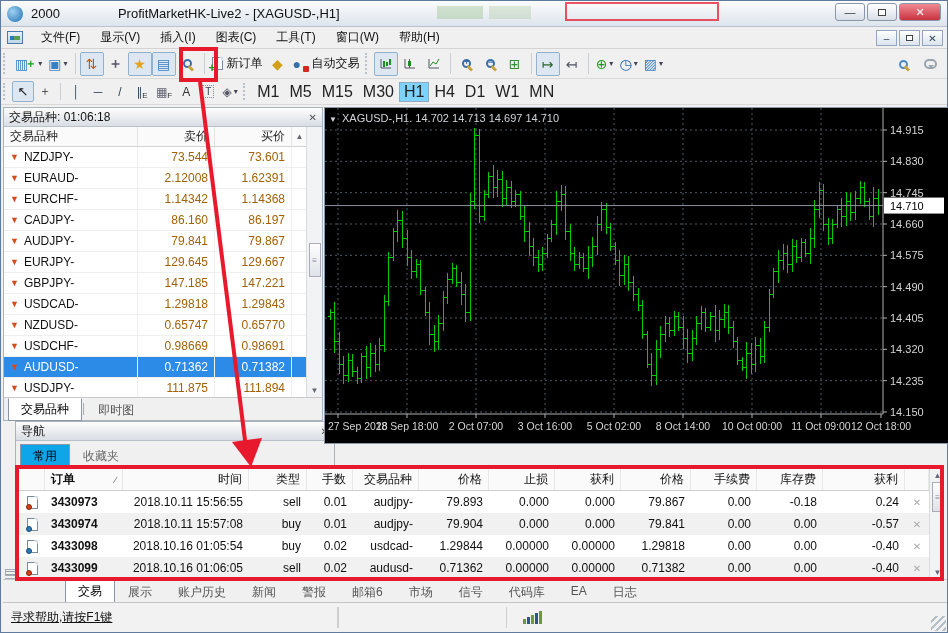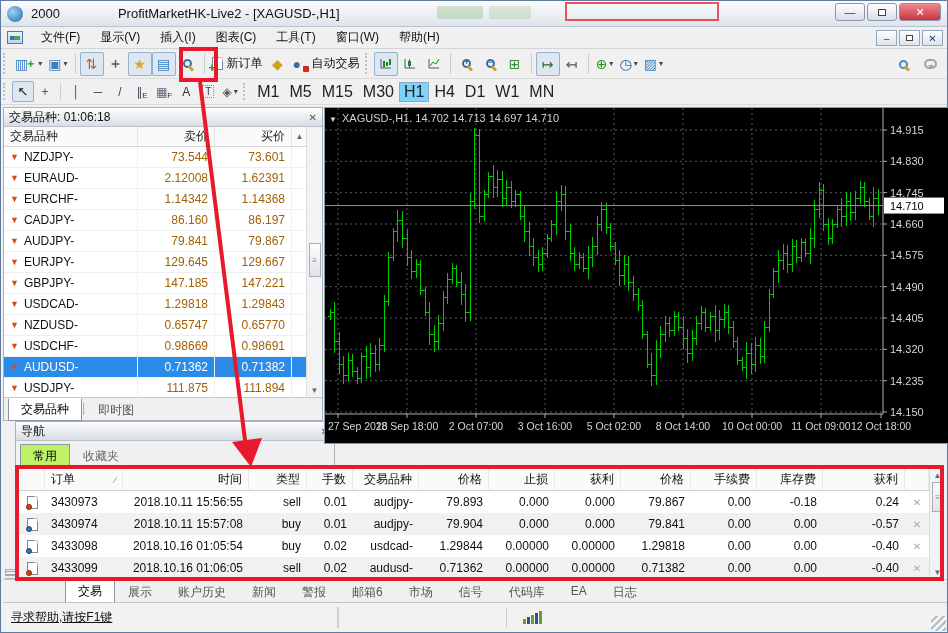--- a/index.html
+++ b/index.html
@@ -70,35 +70,35 @@
   .mwscroll{position:absolute;right:0;top:19px;bottom:23px;width:16px;background:#f2f3f5;border-left:1px solid #dcdcdc;font-size:8px;color:#667;display:flex;flex-direction:column;align-items:center;}
   .mwscroll .thumb{width:12px;height:34px;border:1px solid #aab;background:linear-gradient(#fdfdfd,#dfe3e8);margin-top:116px;display:flex;align-items:center;justify-content:center;color:#889;}
   .mwscroll .down{margin-top:auto;margin-bottom:2px;}
   .btabs{position:absolute;left:0;right:0;bottom:0;height:23px;background:#f0f0f0;border-top:1px solid #c9c9c9;display:flex;align-items:flex-start;padding-left:4px;font-size:12px;}
   .btab{padding:2px 12px;color:#555;border:1px solid transparent;margin-top:1px;}
   .btab.active{background:#fff;border-color:#8a97a6;border-top-color:#fff;color:#000;position:relative;top:-1px;}
   .btab-sep{color:#aaa;margin-top:3px;}
   #nav{left:14px;top:420px;width:320px;height:48px;}
   .navtabs{display:flex;padding:3px 4px 0 4px;font-size:12px;background:#f0f0f0;height:28px;}
   .navtab{padding:3px 12px;color:#666;border:1px solid transparent;}
-  .navtab.active{background:#bef264;border-color:#8a97a6;color:#000;}
+  .navtab.active{background:#0ea5e9;border-color:#8a97a6;color:#000;}
   
   #chart{position:absolute;left:323px;top:106px;width:625px;height:337px;background:#000;border:1px solid #8a97a6;}
   #chart-tabs{position:absolute;left:323px;top:443px;width:625px;height:25px;background:#f0f0f0;border-bottom:1px solid #cfcfcf;display:flex;align-items:flex-end;padding-left:8px;font-size:12px;}
   .ctab{padding:3px 14px;color:#777;border:1px solid transparent;border-bottom:none;}
   .ctab.active{background:#fff;border-color:#8a97a6;color:#000;border-radius:2px 2px 0 0;}
   .ctab-arrows{margin-left:auto;margin-right:8px;color:#889;font-size:9px;display:flex;gap:8px;padding-bottom:5px;}
   
   #term-strip{position:absolute;left:2px;top:468px;width:16px;height:133px;background:#eef0f2;border-right:1px solid #d8d8d8;}
   #term-strip .glyphs{position:absolute;bottom:6px;left:2px;width:11px;}
   #term-strip .glyphs div{height:7px;margin-bottom:2px;background:repeating-linear-gradient(0deg,#98a2ae 0 1px,transparent 1px 3px);border:1px solid #aab;}
   #terminal{position:absolute;left:18px;top:468px;width:910px;height:110px;background:#fff;font-size:12px;}
   .trow{display:grid;grid-template-columns:26px 78px 126px 58px 46px 66px 70px 66px 66px 70px 66px 66px 82px 24px;height:22px;}
   .trow>div{display:flex;align-items:center;padding:0 6px;justify-content:flex-end;color:#111;overflow:hidden;white-space:nowrap;}
-  .trow .l{justify-content:space-between;}
+  .trow .l{justify-content:space-between;font-weight:bold;}
   .trow .c{justify-content:center;}
   .trow.thead{border-bottom:1px solid #cfcfcf;background:#fafafa;height:22px;color:#222;}
   .trow.thead>div{border-right:1px solid #e8e8e8;}
   .trow.odd{background:#f1f1f1;}
   .trow .closex{color:#a9a9a9;font-weight:bold;font-size:10px;}
   .sortind{font-size:9px;color:#888;margin-left:6px;}
   #term-scroll{position:absolute;left:928px;top:468px;width:16px;height:110px;background:#f2f3f5;border-left:1px solid #dcdcdc;font-size:8px;color:#667;display:flex;flex-direction:column;align-items:center;}
   #term-scroll .thumb{width:12px;height:30px;border:1px solid #aab;background:linear-gradient(#fdfdfd,#dfe3e8);margin-top:2px;display:flex;align-items:center;justify-content:center;color:#889;}
   #term-scroll .down{margin-top:auto;margin-bottom:2px;}
   #term-tabs{position:absolute;left:2px;top:578px;width:944px;height:23px;background:#f0f0f0;border-top:1px solid #c9c9c9;display:flex;align-items:flex-start;padding-left:62px;font-size:12px;}

